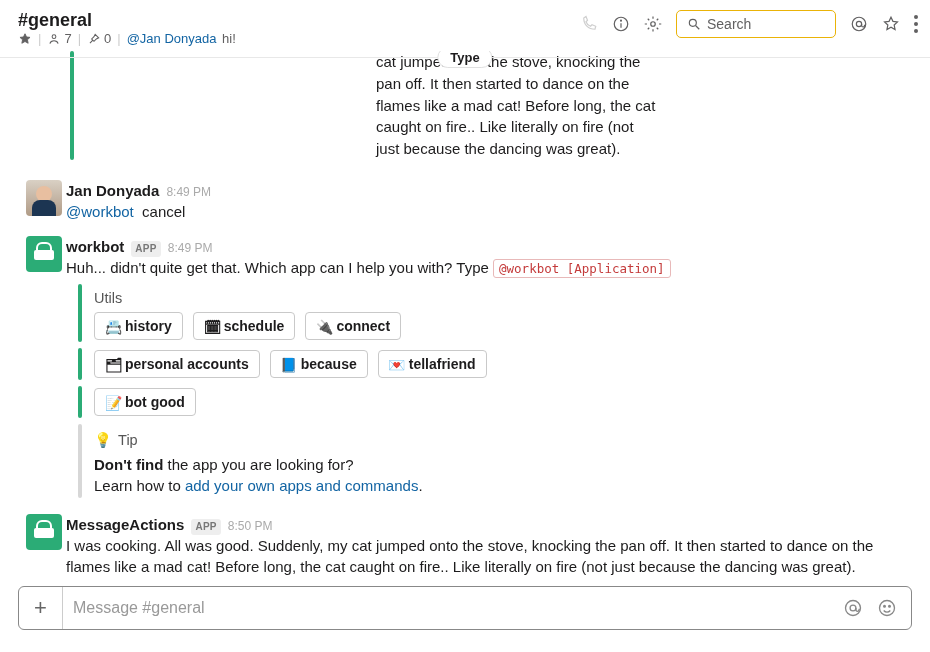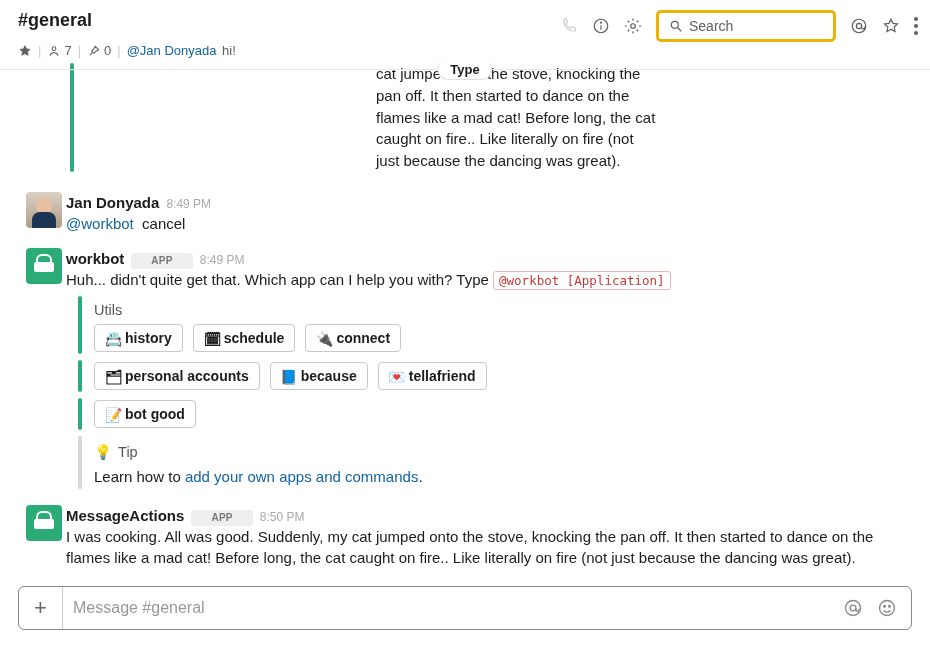--- a/index.html
+++ b/index.html
@@ -1,30 +1,30 @@
 <!DOCTYPE html>
 <html><head>
 <meta charset="utf-8">
 <style>
   * { box-sizing: border-box; margin: 0; padding: 0; }
   html, body { width: 930px; height: 652px; font-family: -apple-system, "Helvetica Neue", Arial, sans-serif; color:#1d1c1d; overflow:hidden; background:#fff; }
   .app { display:flex; flex-direction:column; height:100%; }
   
   .header { display:flex; align-items:flex-start; justify-content:space-between; padding:10px 12px 4px 18px; border-bottom:1px solid rgba(0,0,0,0); }
-  .header-left { display:flex; flex-direction:column; gap:12px; }
+  .header-left { display:flex; flex-direction:column; gap:0; }
   .channel-name { font-weight:900; font-size:18px; }
   .subline { display:flex; align-items:center; gap:6px; font-size:13px; color:#616061; }
   .subline .sep { color:#ccc; }
   .subline .mention { color:#1264a3; }
   .subline svg { width:14px; height:14px; fill:#616061; }
   .star-icon { width:15px; height:15px; stroke:#616061; fill:none; stroke-width:1.5; }
   .header-right { display:flex; align-items:center; gap:14px; }
   .hdr-icon { width:18px; height:18px; stroke:#616061; fill:none; stroke-width:1.6; cursor:pointer; display:flex; align-items:center; justify-content:center; }
   .hdr-icon.faint { stroke:#cfcfcf; }
-  .search-box { display:flex; align-items:center; gap:6px; border:3px solid #eab308; border-radius:5px; padding:5px 10px; width:180px; color:#616061; font-size:14px; }
+  .search-box { display:flex; align-items:center; gap:6px; border:1px solid #eab308; border-radius:5px; padding:5px 10px; width:160px; color:#616061; font-size:14px; }
   .search-box svg { width:14px; height:14px; stroke:#616061; fill:none; stroke-width:2; }
   .dots-vert { display:flex; flex-direction:column; gap:3px; }
   .dots-vert span { width:4px; height:4px; border-radius:50%; background:#616061; }
   .day-chip { position:relative; margin:0 auto; background:#fff; border:1px solid #e0e0e0; border-radius:14px; padding:2px 12px; font-weight:700; font-size:13px; z-index:1; }
   
   .messages { flex:1; overflow:hidden; padding:0 0 0 0; }
   .orphan-block { display:flex; margin-left:70px; margin-top:-8px; }
   .orphan-rail { width:4px; background:#2bac76; border-radius:2px; margin-right:12px; }
   .orphan-text { max-width:500px; font-size:15px; line-height:1.45; padding-left:276px; margin-left:-276px; }
   .orphan-text-inner { width:280px; }
@@ -32,21 +32,21 @@
   .avatar { width:36px; height:36px; border-radius:4px; flex-shrink:0; background:#ddd; }
   .avatar.bot { background:#2bac76; position:relative; }
   .avatar.bot::after { content:""; position:absolute; left:8px; right:8px; top:14px; height:10px; background:#fff; border-radius:2px; }
   .avatar.bot::before { content:""; position:absolute; left:10px; right:10px; top:6px; height:6px; border:2px solid #fff; border-radius:6px 6px 0 0; }
   .avatar.jan { background:linear-gradient(180deg,#d9d0c4 0%,#b09b86 100%); position:relative; overflow:hidden; }
   .avatar.jan::before{ content:""; position:absolute; left:10px; top:6px; width:16px; height:16px; background:#e8bfa0; border-radius:50%; }
   .avatar.jan::after{ content:""; position:absolute; left:6px; top:20px; width:24px; height:20px; background:#1c3552; border-radius:8px 8px 0 0; }
   .msg-body { flex:1; min-width:0; font-size:15px; line-height:1.4; }
   .msg-head { display:flex; align-items:baseline; gap:7px; }
   .sender { font-weight:800; font-size:15px; }
-  .app-badge { background:#eee; color:#777; font-size:10px; font-weight:700; padding:1px 20px; border-radius:3px; letter-spacing:.3px; }
+  .app-badge { background:#eee; color:#777; font-size:10px; font-weight:700; padding:1px 4px; border-radius:3px; letter-spacing:.3px; }
   .time { color:#aaa; font-size:12px; }
   .mention-link { color:#1264a3; }
   .inline-code { border:1px solid #e8b9b9; background:#fff; color:#c43a3a; font-family:ui-monospace,Menlo,Consolas,monospace; font-size:12.5px; padding:1px 5px; border-radius:3px; }
   
   .attach { display:flex; gap:12px; margin:6px 0 2px 0;padding-left:12px; }
   .rail { width:4px; border-radius:2px; background:#2bac76; }
   .rail.gray { background:#d7d7d7; }
   .attach-content { padding:2px 0; }
   .attach-title { color:#555; font-size:14.5px; margin:2px 0 4px; }
   .btn-row { display:flex; gap:10px; flex-wrap:wrap; }
@@ -242,20 +242,21 @@
           </div>
         </div>
 
         <div class="attach">
           <div class="rail gray"></div>
           <div class="attach-content">
             <div class="tip-line">
                 <span class="tip-bulb">💡</span>
                 <span>Tip</span>
               </div>
+            <div><b>Don't find</b><span> the app you are looking for?</span></div>
             <div><span>Learn how to </span><span class="link">add your own apps and commands</span><span>.</span></div>
           </div>
         </div>
       </div>
     </div>
 
     <div class="msg" style="margin-top:8px;">
       <div class="avatar bot"></div>
       <div class="msg-body">
         <div class="msg-head">

